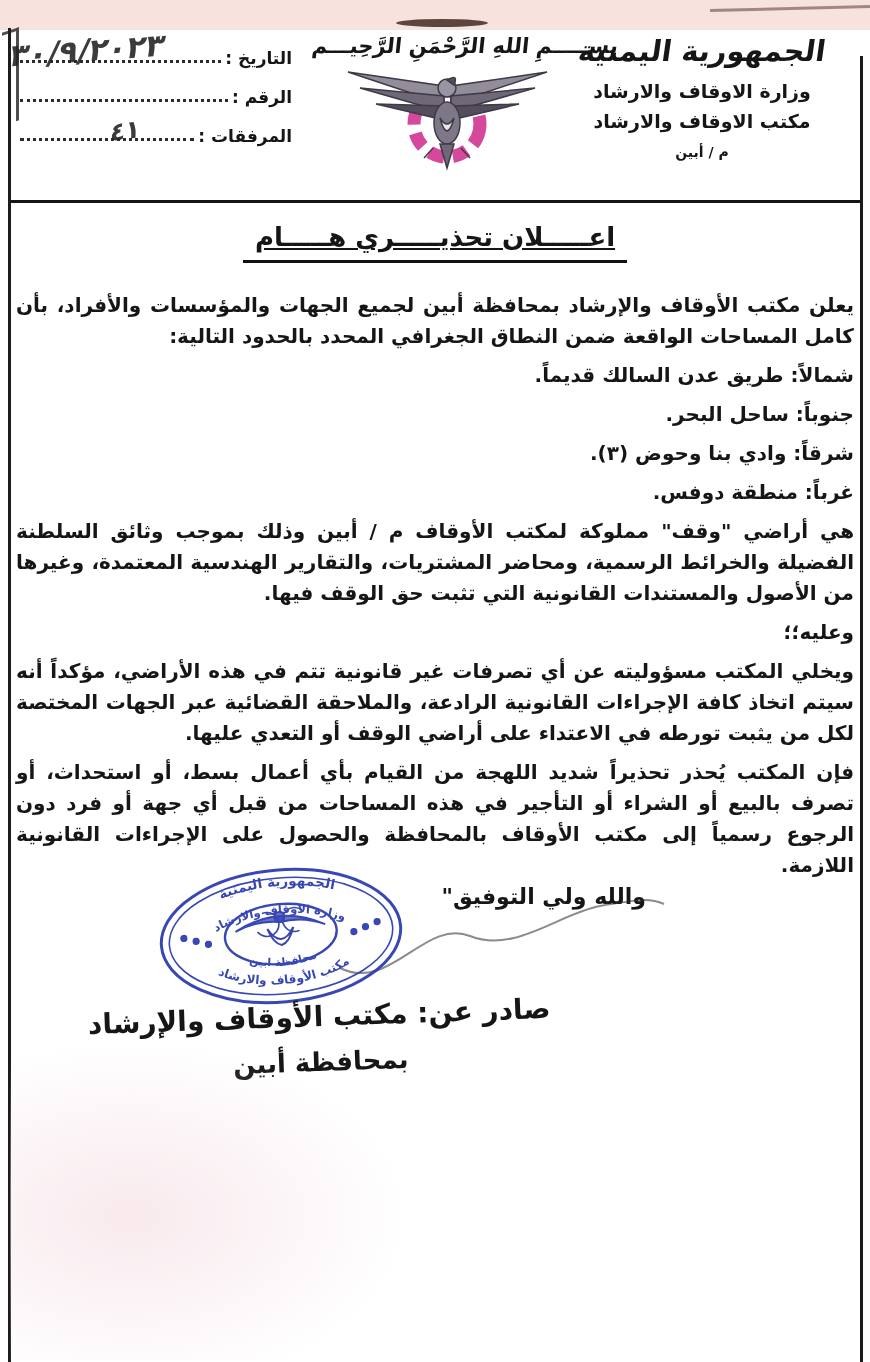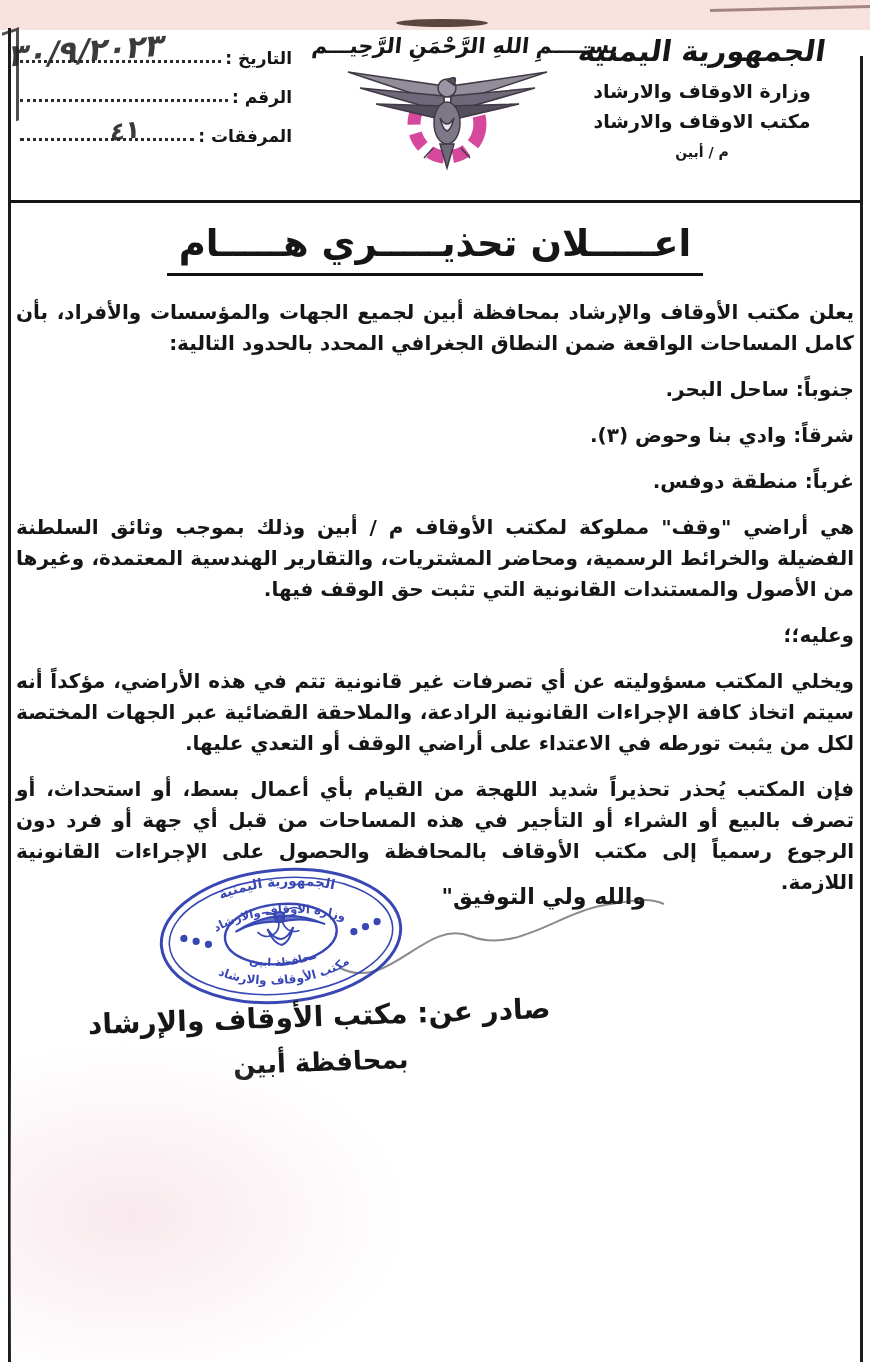--- a/index.html
+++ b/index.html
@@ -29,25 +29,25 @@
   .field-label{font-weight:bold;font-size:17px;white-space:nowrap;}
   .field-dots{flex:1;border-bottom:3px dotted #2b2b2b;margin:0 4px 5px 6px;height:1px;}
   .hw{position:absolute;color:#262626;font-weight:bold;opacity:.9;}
   .hw-date{top:-12px;left:-4px;font-size:31px;transform:rotate(-4deg) skewX(-14deg);white-space:nowrap;}
   .hw-number{top:72px;left:96px;font-size:25px;transform:rotate(-7deg) skewX(-10deg);}
 
   .header-divider{position:absolute;top:200px;left:10px;right:9px;height:3px;background:#151515;}
 
   
   .title-wrap{position:absolute;top:222px;left:0;right:0;text-align:center;}
-  .doc-title{display:inline-block;font-size:37px;font-weight:bold;border-bottom:3.5px solid #111;padding:0 12px 8px;direction:rtl;}
+  .doc-title{display:inline-block;font-size:26px;font-weight:bold;border-bottom:3.5px solid #111;padding:0 12px 8px;direction:rtl;text-decoration:underline;}
 
   
   .body-text{position:absolute;top:282px;right:16px;left:16px;direction:rtl;text-align:justify;font-size:20px;font-weight:bold;line-height:31px;}
-  .body-text p{margin:15px 0 1px;}
+  .body-text p{margin:8px 0 1px;}
 
   .closing{position:absolute;top:884px;right:224px;font-size:22px;font-weight:bold;direction:rtl;}
 
   
   .stamp{position:absolute;top:864px;left:154px;width:254px;height:144px;transform:rotate(-5deg);opacity:.95;}
   .pen-stroke{position:absolute;top:858px;left:330px;width:340px;height:170px;pointer-events:none;opacity:.55;}
 
   
   .sig{position:absolute;top:1000px;left:80px;width:480px;text-align:center;direction:rtl;transform:rotate(-2deg);}
   .sig-line1{font-size:28px;font-weight:bold;white-space:nowrap;}
@@ -114,20 +114,21 @@
   </div>
 
   <div class="header-divider"></div>
 
   <div class="title-wrap">
     <span class="doc-title">اعـــــلان تحذيـــــري هـــــام</span>
   </div>
 
   <div class="body-text">
     <p>يعلن مكتب الأوقاف والإرشاد بمحافظة أبين لجميع الجهات والمؤسسات والأفراد، بأن كامل المساحات الواقعة ضمن النطاق الجغرافي المحدد بالحدود التالية:</p>
+    <p>شمالاً: طريق عدن السالك قديماً.</p>
     <p>جنوباً: ساحل البحر.</p>
     <p>شرقاً: وادي بنا وحوض (٣).</p>
     <p>غرباً: منطقة دوفس.</p>
     <p>هي أراضي "وقف" مملوكة لمكتب الأوقاف م / أبين وذلك بموجب وثائق السلطنة الفضيلة والخرائط الرسمية، ومحاضر المشتريات، والتقارير الهندسية المعتمدة، وغيرها من الأصول والمستندات القانونية التي تثبت حق الوقف فيها.</p>
     <p>وعليه؛؛</p>
     <p>ويخلي المكتب مسؤوليته عن أي تصرفات غير قانونية تتم في هذه الأراضي، مؤكداً أنه سيتم اتخاذ كافة الإجراءات القانونية الرادعة، والملاحقة القضائية عبر الجهات المختصة لكل من يثبت تورطه في الاعتداء على أراضي الوقف أو التعدي عليها.</p>
     <p>فإن المكتب يُحذر تحذيراً شديد اللهجة من القيام بأي أعمال بسط، أو استحداث، أو تصرف بالبيع أو الشراء أو التأجير في هذه المساحات من قبل أي جهة أو فرد دون الرجوع رسمياً إلى مكتب الأوقاف بالمحافظة والحصول على الإجراءات القانونية اللازمة.</p>
   </div>
 
   <div class="closing">والله ولي التوفيق"</div>

